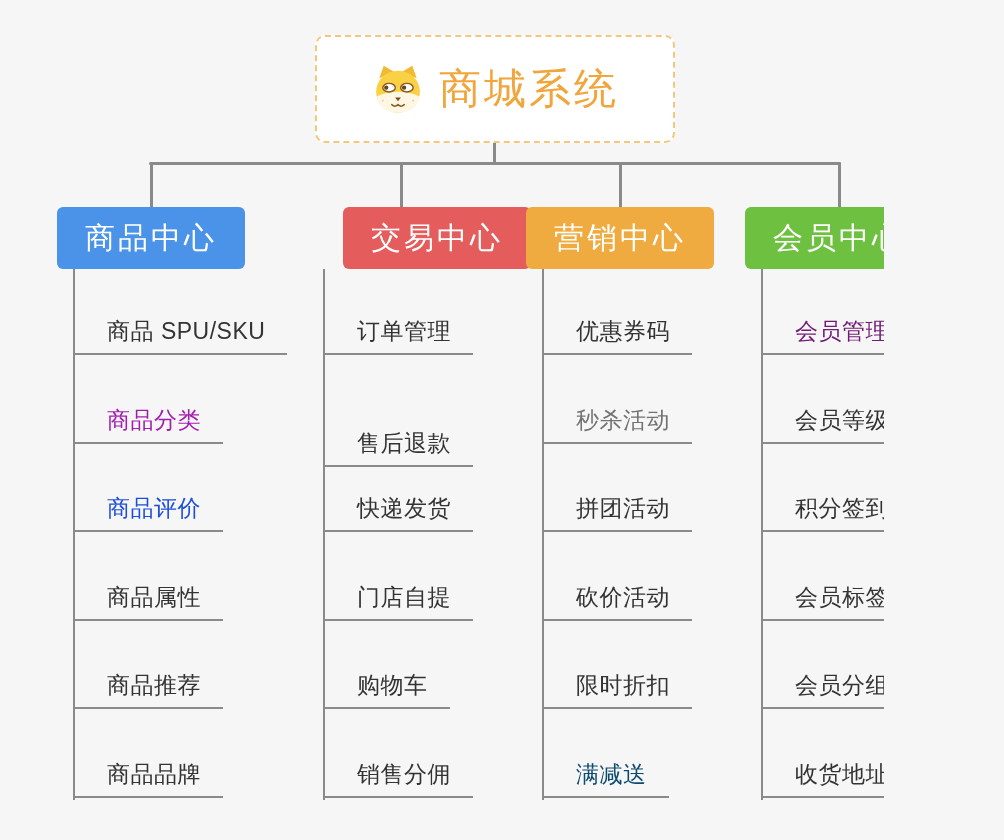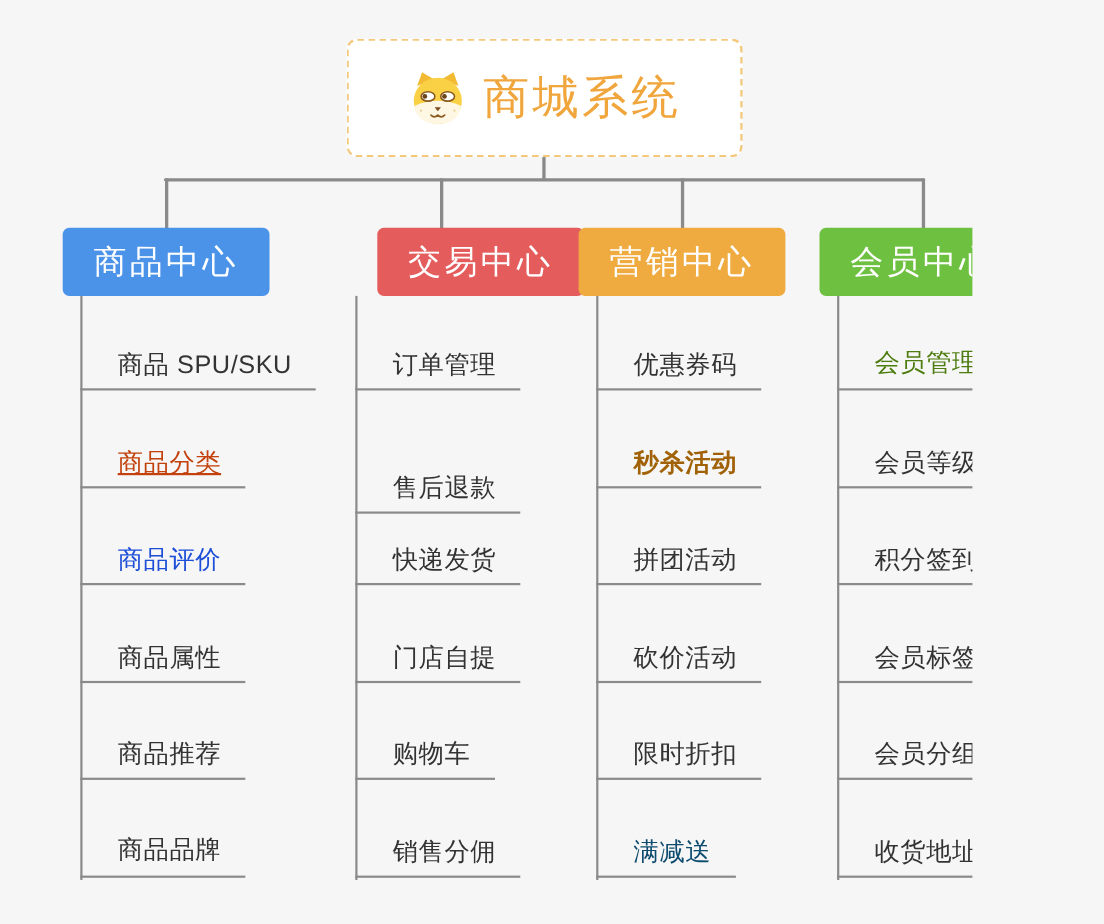--- a/index.html
+++ b/index.html
@@ -54,47 +54,47 @@
       </svg>
     </span>
     <span id="root-title">商城系统</span>
   </div>
 
   <div id="branches">
       <div class="line drop" style="left: 149.5px;"></div>
       <div class="branch-header" style="left: 57px; background: rgb(75, 147, 232);">商品中心</div>
       <div class="line trunk" style="left: 73px; height: 531px;"></div>
       <div class="leaf" style="left: 73px; top: 316px; color: rgb(51, 51, 51);">商品 SPU/SKU</div>
-      <div class="leaf" style="left: 73px; top: 405px; color: #c2410c; text-decoration: underline;">商品分类</div>
+      <div class="leaf" style="left: 73px; top: 405px; color: #a21caf;">商品分类</div>
       <div class="leaf" style="left: 73px; top: 493px; color: #1d4ed8;">商品评价</div>
       <div class="leaf" style="left: 73px; top: 582px; color: rgb(51, 51, 51);">商品属性</div>
       <div class="leaf" style="left: 73px; top: 670px; color: rgb(51, 51, 51);">商品推荐</div>
-      <div class="leaf" style="left: 73px; top: 759px; color: rgb(51, 51, 51); font-family: Liberation Mono, monospace;">商品品牌</div>
+      <div class="leaf" style="left: 73px; top: 759px; color: rgb(51, 51, 51);">商品品牌</div>
       <div class="line drop" style="left: 399.5px;"></div>
       <div class="branch-header" style="left: 307px; background: rgb(228, 92, 92); margin-left: 36px;">交易中心</div>
       <div class="line trunk" style="left: 323px; height: 531px;"></div>
       <div class="leaf" style="left: 323px; top: 316px; color: rgb(51, 51, 51);">订单管理</div>
       <div class="leaf" style="left: 323px; top: 405px; color: rgb(51, 51, 51); margin-top: 23px;">售后退款</div>
       <div class="leaf" style="left: 323px; top: 493px; color: rgb(51, 51, 51);">快递发货</div>
       <div class="leaf" style="left: 323px; top: 582px; color: rgb(51, 51, 51);">门店自提</div>
       <div class="leaf" style="left: 323px; top: 670px; color: rgb(51, 51, 51);">购物车</div>
       <div class="leaf" style="left: 323px; top: 759px; color: rgb(51, 51, 51);">销售分佣</div>
       <div class="line drop" style="left: 618.5px;"></div>
       <div class="branch-header" style="left: 526px; background: rgb(239, 171, 63);">营销中心</div>
       <div class="line trunk" style="left: 542px; height: 531px;"></div>
       <div class="leaf" style="left: 542px; top: 316px; color: rgb(51, 51, 51);">优惠券码</div>
-      <div class="leaf" style="left: 542px; top: 405px; color: #a16207; font-weight: bold;">秒杀活动</div>
+      <div class="leaf" style="left: 542px; top: 405px; color: #737373;">秒杀活动</div>
       <div class="leaf" style="left: 542px; top: 493px; color: rgb(51, 51, 51);">拼团活动</div>
       <div class="leaf" style="left: 542px; top: 582px; color: rgb(51, 51, 51);">砍价活动</div>
       <div class="leaf" style="left: 542px; top: 670px; color: rgb(51, 51, 51);">限时折扣</div>
       <div class="leaf" style="left: 542px; top: 759px; color: #0c4a6e;">满减送</div>
       <div class="line drop" style="left: 837.5px;"></div>
       <div class="branch-header" style="left: 745px; background: rgb(110, 192, 64);">会员中心</div>
       <div class="line trunk" style="left: 761px; height: 531px;"></div>
-      <div class="leaf" style="left: 761px; top: 316px; color: #4d7c0f; font-family: Liberation Mono, monospace;">会员管理</div>
+      <div class="leaf" style="left: 761px; top: 316px; color: #701a75;">会员管理</div>
       <div class="leaf" style="left: 761px; top: 405px; color: rgb(51, 51, 51);">会员等级</div>
       <div class="leaf" style="left: 761px; top: 493px; color: rgb(51, 51, 51);">积分签到</div>
       <div class="leaf" style="left: 761px; top: 582px; color: rgb(51, 51, 51);">会员标签</div>
       <div class="leaf" style="left: 761px; top: 670px; color: rgb(51, 51, 51);">会员分组</div>
       <div class="leaf" style="left: 761px; top: 759px; color: rgb(51, 51, 51);">收货地址</div>
     </div>
 
 </div>
 
 </body></html>

